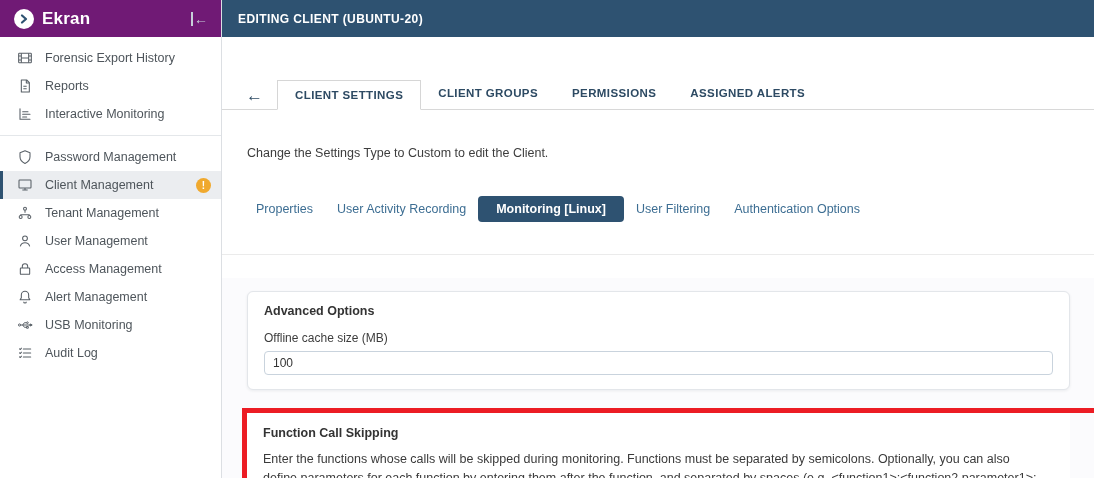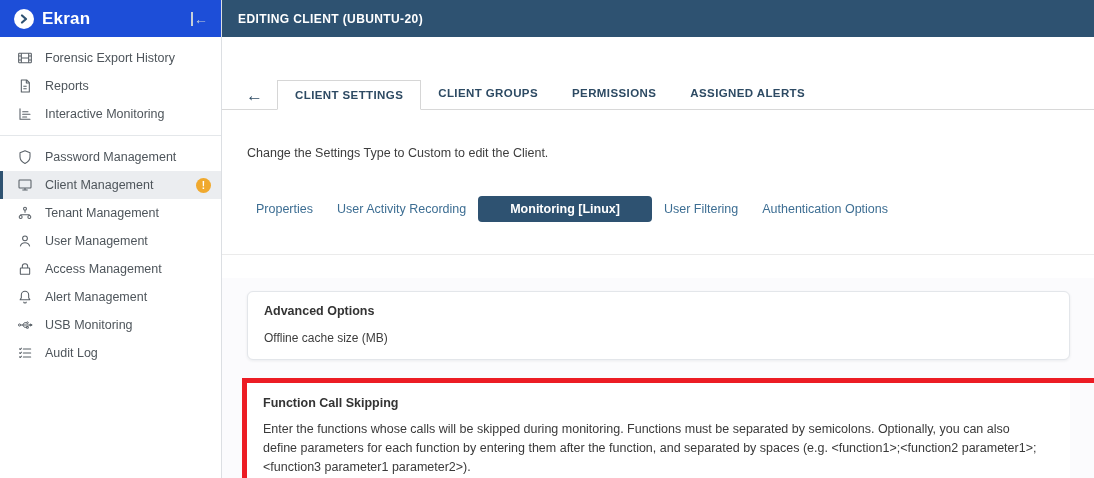--- a/index.html
+++ b/index.html
@@ -3,21 +3,21 @@
 <meta charset="utf-8">
 <style>
   * { margin:0; padding:0; box-sizing:border-box; }
   html,body { width:1094px; height:478px; overflow:hidden; background:#fff;
     font-family:"Liberation Sans","DejaVu Sans",sans-serif; }
   .app { display:flex; width:1094px; height:478px; }
 
   
   .sidebar { flex:0 0 222px; width:222px; background:#fff; border-right:1px solid #dcdfe3;
     display:flex; flex-direction:column; }
-  .sidebar-header { height:37px; flex:0 0 37px; background:#1d4ed8; display:flex;
+  .sidebar-header { height:37px; flex:0 0 37px; background:#701a75; display:flex;
     align-items:center; padding:0 13px 0 14px; }
   .logo { display:flex; align-items:center; gap:8px; flex:1; cursor:pointer; }
   .logo-icon { width:20px; height:20px; border-radius:50%; background:#fff; color:#2e5271;
     display:flex; align-items:center; justify-content:center; }
   .logo-text { color:#fff; font-size:17px; font-weight:700; letter-spacing:.2px; }
   .collapse-btn { color:#c6d0d9; font-size:14px; line-height:14px; cursor:pointer;
     border-left:2px solid #c6d0d9; padding-left:1px; }
   .menu { padding-top:7px; }
   .menu-item { height:28px; display:flex; align-items:center; padding:0 10px 0 17px;
     position:relative; color:#4e555b; font-size:12.5px; cursor:pointer; }
@@ -42,21 +42,21 @@
   .tab { font-size:11.5px; font-weight:700; color:#2d4a63; letter-spacing:.4px;
     padding:0 17px; height:30px; line-height:29px; cursor:pointer; white-space:nowrap; }
   .tab.active { background:#fff; border:1px solid #d6d6d6; border-bottom:1px solid #fff;
     margin-bottom:-1px; }
 
   .notice { margin:13px 0 0 25px; font-size:12.5px; color:#3d3d3d; }
   .subtabs { display:flex; margin:13px 0 0 22px; }
   .subtab { font-size:12.5px; color:#3d6e93; padding:0 12px; height:26px; line-height:26px;
     cursor:pointer; white-space:nowrap; }
   .subtab.active { background:#2e5271; color:#fff; font-weight:700; border-radius:4px;
-    padding:0 32px; }
+    padding:0 18px; }
   .content-divider { height:1px; background:#ebebeb; margin-top:9px; }
 
   .panel-area { flex:1; background:#fbfbfd; padding:13px 0 8px 25px; overflow:hidden; }
   .card { background:#fff; border:1px solid #e3e6ea; border-radius:6px; width:823px;
     box-shadow:0 1px 3px rgba(40,50,60,.08); padding:12px 16px 14px; }
   .card-title { font-size:12.5px; font-weight:700; color:#333; }
   .field-label { margin-top:13px; font-size:12px; color:#3d3d3d; }
   .text-input { margin-top:6px; width:100%; height:24px; border:1px solid #c9d3dd;
     border-radius:4px; font-size:12px; color:#333; padding:0 8px; background:#fff;
     font-family:inherit; outline:none; display:block; }
@@ -222,20 +222,21 @@
       <span class="subtab">Authentication Options</span>
     </div>
 
     <div class="content-divider"></div>
 
     <div class="panel-area">
 
       <div class="card">
         <div class="card-title">Advanced Options</div>
         <div class="field-label">Offline cache size (MB)</div>
+        <input class="text-input" type="text" value="100" style="">
       </div>
 
       <div class="highlight-wrap">
         <div class="card">
           <div class="card-title">Function Call Skipping</div>
           <div class="card-desc">Enter the functions whose calls will be skipped during monitoring. Functions must be separated by semicolons. Optionally, you can also define parameters for each function by entering them after the function, and separated by spaces (e.g. &lt;function1&gt;;&lt;function2 parameter1&gt;;&lt;function3 parameter1 parameter2&gt;).</div>
           <div class="field-label">Functions</div>
           <input class="text-input" type="text" value="" style="">
         </div>
       </div>

